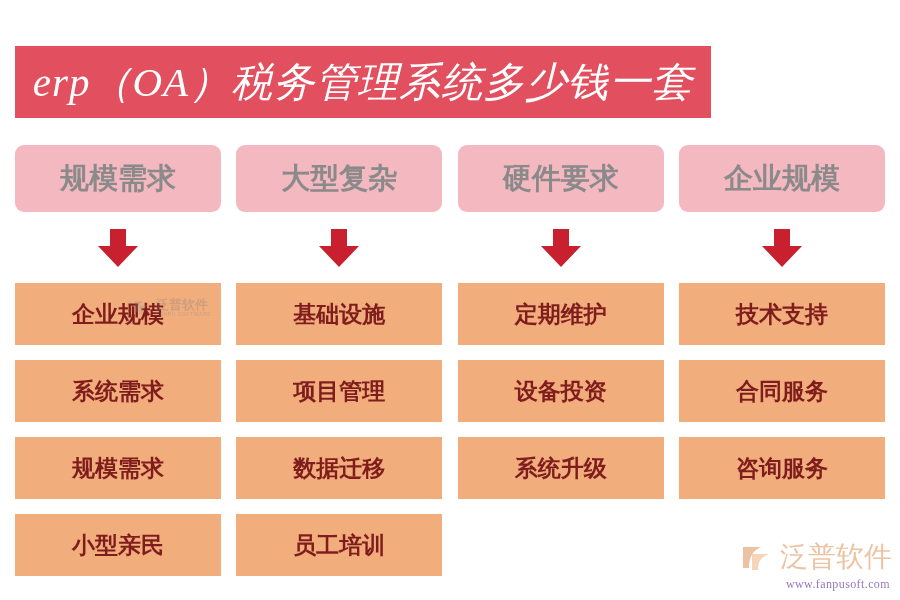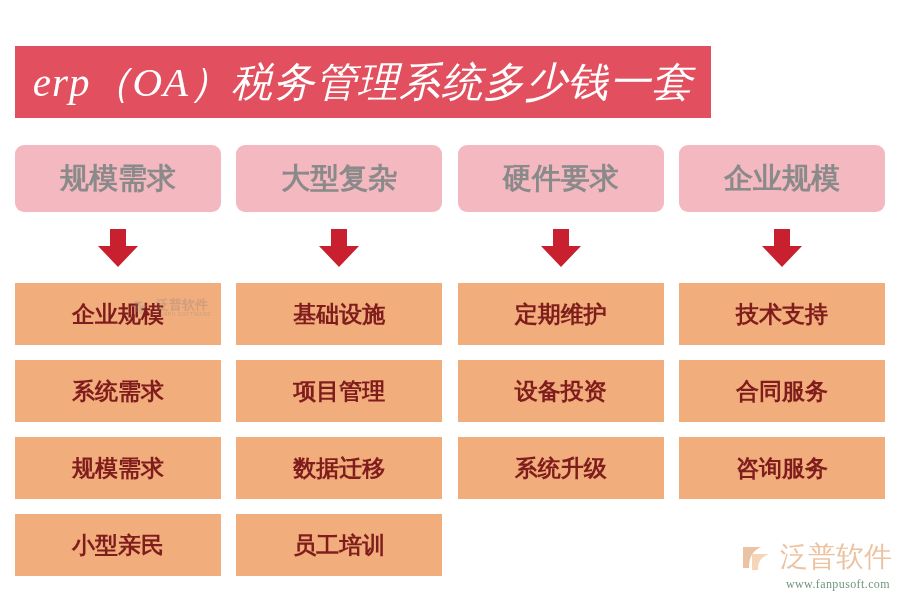--- a/index.html
+++ b/index.html
@@ -169,21 +169,21 @@
     height: 34px;
   }
   .wm-corner .wm-cn {
     font-size: 28px;
     color: #e2a06a;
     font-family: "Liberation Serif", "DejaVu Serif", serif;
     line-height: 1;
   }
   .wm-corner .wm-en {
     font-size: 12px;
-    color: #14532d;
+    color: #4c1d95;
     letter-spacing: 0.4px;
     font-family: "Liberation Serif", "DejaVu Serif", serif;
     margin-top: 3px;
     margin-right: 2px;
   }
 </style>
 </head>
 <body>
 
 <div id="page-root">

